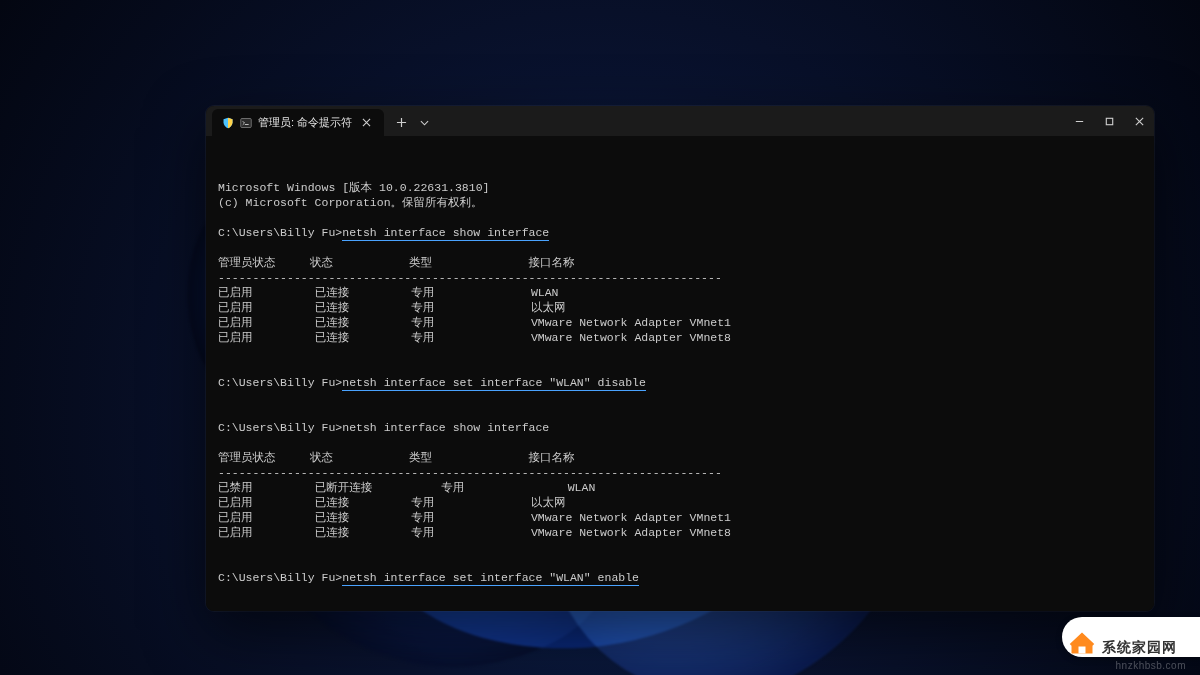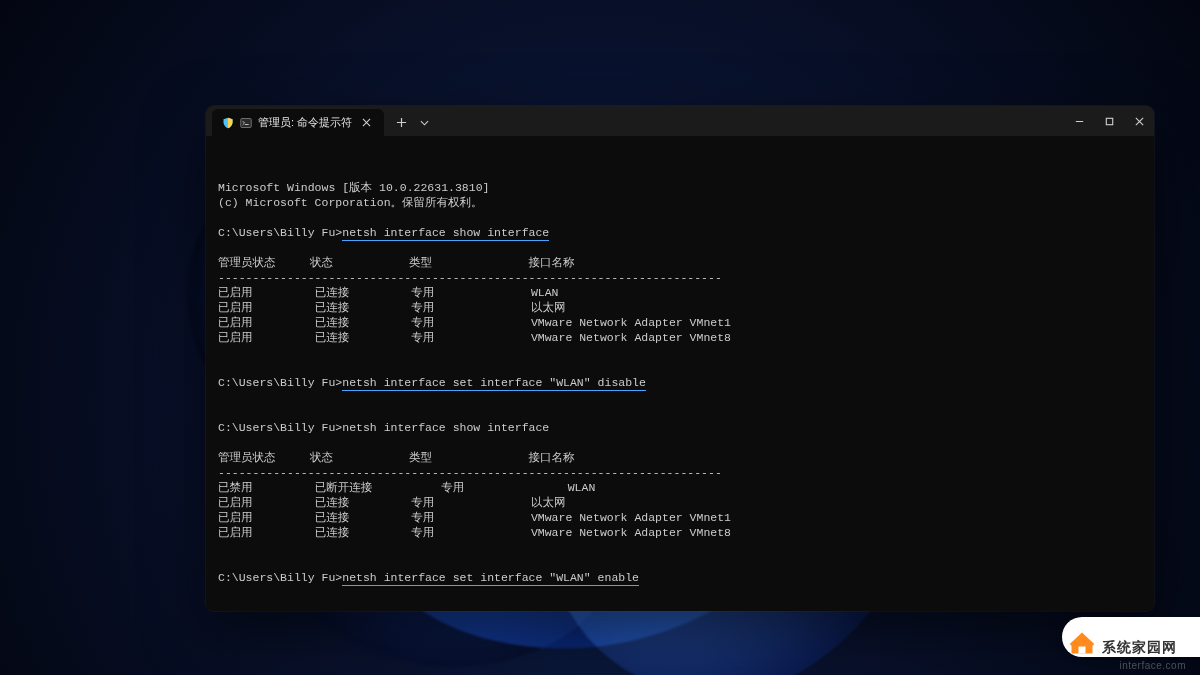--- a/index.html
+++ b/index.html
@@ -106,14 +106,14 @@
   <div class="badge">
     <span class="house">
       <svg viewBox="0 0 32 32" width="28" height="28">
           <path fill="#ff8a1e" d="M4 16L16 5l12 11v12H4z"></path>
           <path fill="#fff" d="M12 28v-8h8v8z"></path>
           <path fill="#ff8a1e" d="M2 17L16 4l14 13-2 2L16 8 4 19z"></path>
         </svg>
     </span>
     <span class="txt">系统家园网</span>
   </div>
-  <div class="wm">interface.com</div>
+  <div class="wm">hnzkhbsb.com</div>
 </div>
 
 </body></html>

